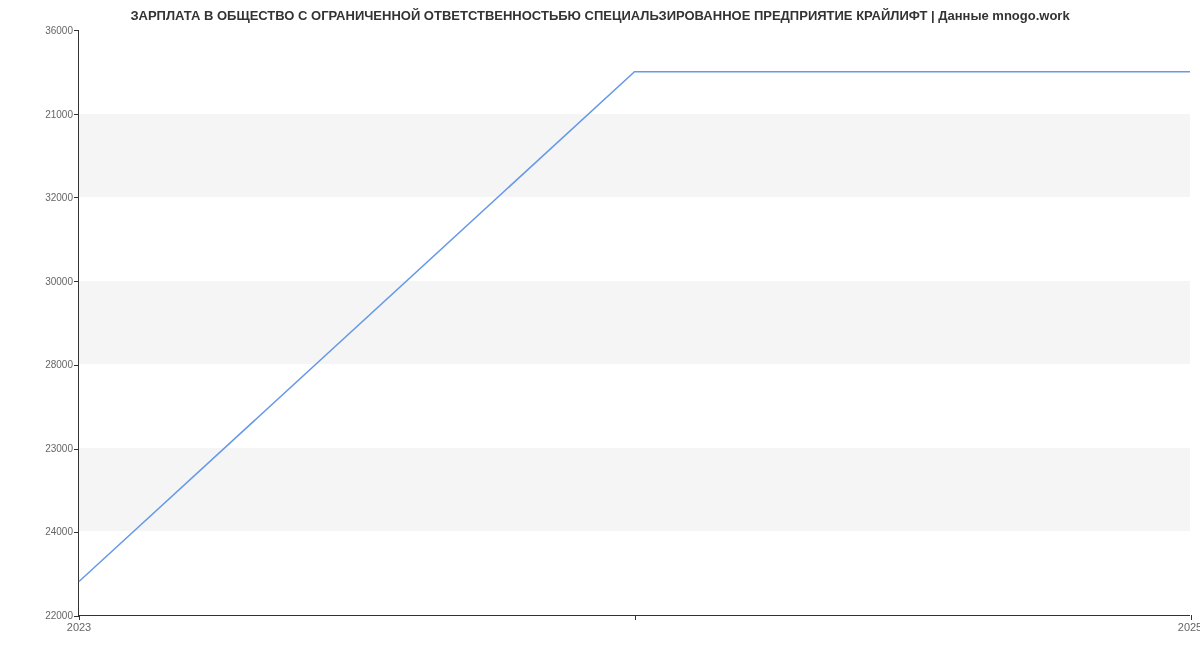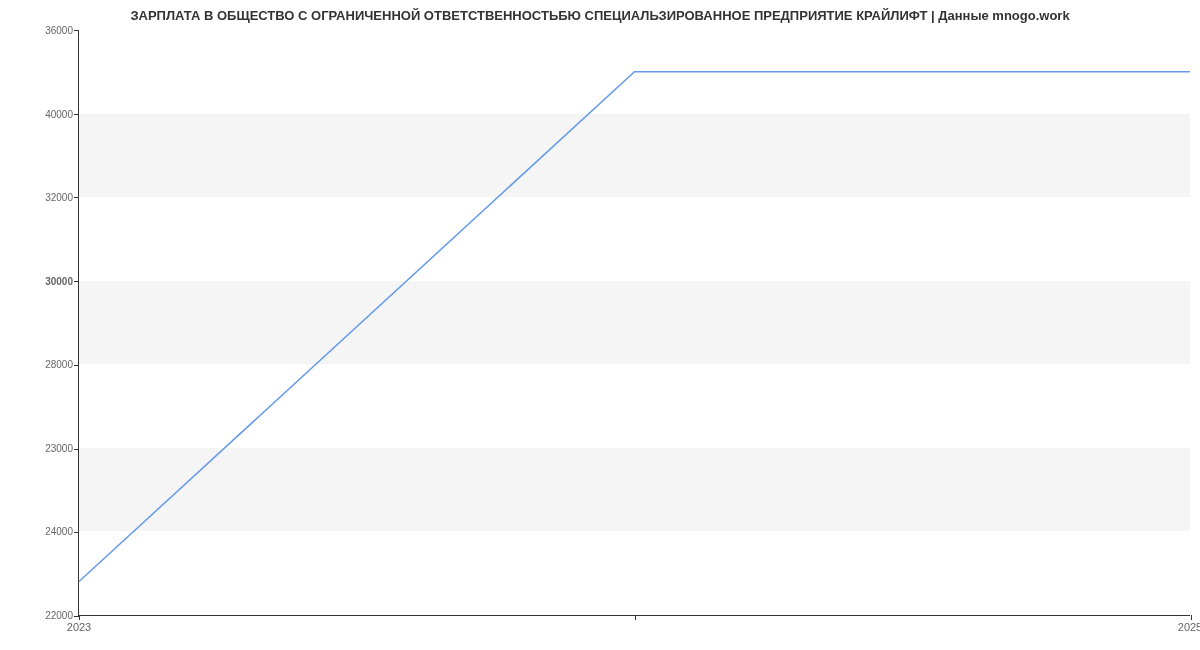--- a/index.html
+++ b/index.html
@@ -94,25 +94,25 @@
         <path d="M0,552.5142857142857 L556,41.85714285714289 L1112,41.85714285714289" class="series-line" style="stroke: rgb(102, 153, 232);"></path>
       </svg>
   <div class="y-tick-label" style="top: 100%;">22000</div>
       <div class="y-tick-mark" style="top: 586px;"></div>
       <div class="y-tick-label" style="top: 85.7143%;">24000</div>
       <div class="y-tick-mark" style="top: 502.286px;"></div>
       <div class="y-tick-label" style="top: 71.4286%;">23000</div>
       <div class="y-tick-mark" style="top: 418.571px;"></div>
       <div class="y-tick-label" style="top: 57.1429%; text-align: center;">28000</div>
       <div class="y-tick-mark" style="top: 334.857px;"></div>
-      <div class="y-tick-label" style="top: 42.8571%; font-weight: bold;">30000</div>
+      <div class="y-tick-label" style="top: 42.8571%;">30000</div>
       <div class="y-tick-mark" style="top: 251.143px;"></div>
       <div class="y-tick-label" style="top: 28.5714%; margin-left: 24px;">32000</div>
       <div class="y-tick-mark" style="top: 167.429px;"></div>
-      <div class="y-tick-label" style="top: 14.2857%;">40000</div>
+      <div class="y-tick-label" style="top: 14.2857%;">21000</div>
       <div class="y-tick-mark" style="top: 83.7143px;"></div>
       <div class="y-tick-label" style="top: 0%;">36000</div>
       <div class="y-tick-mark" style="top: 0px;"></div>
       <div class="x-tick-label" style="left: 0%;">2023</div>
       <div class="x-tick-mark" style="left: 0px;"></div>
       <div class="x-tick-label" style="left: 50%; margin-top: 32px;">2024</div>
       <div class="x-tick-mark" style="left: 556px;"></div>
       <div class="x-tick-label" style="left: 100%;">2025</div>
       <div class="x-tick-mark" style="left: 1112px;"></div>
     </div>

